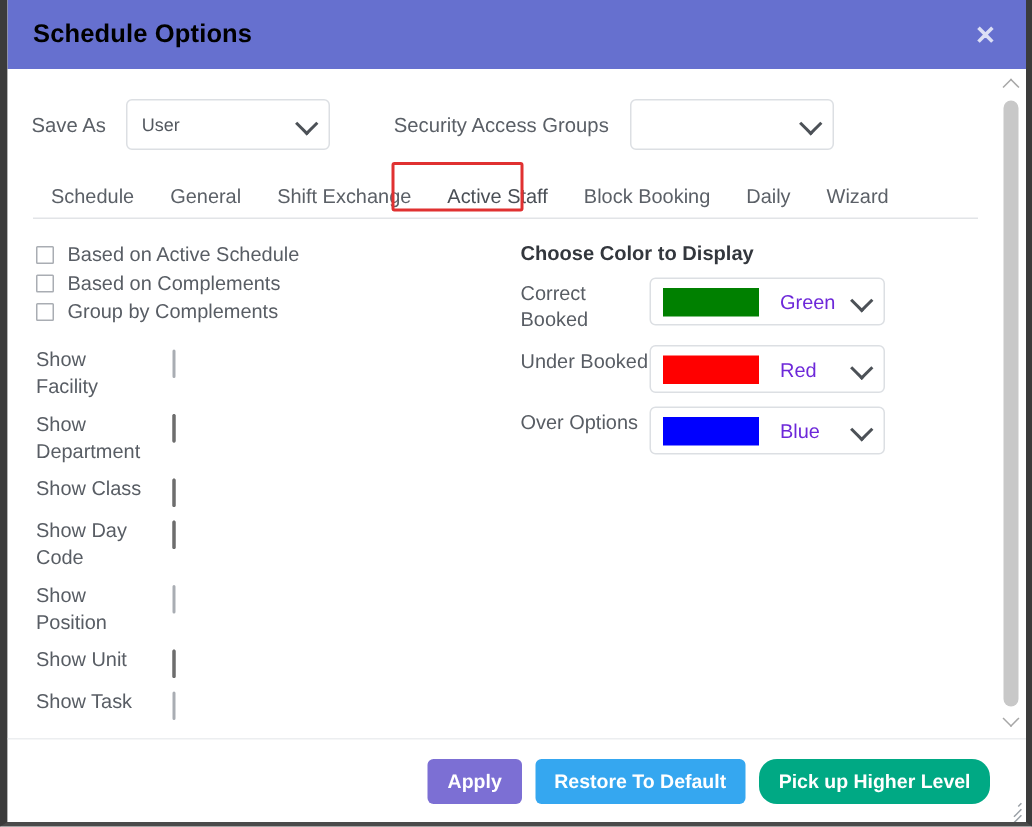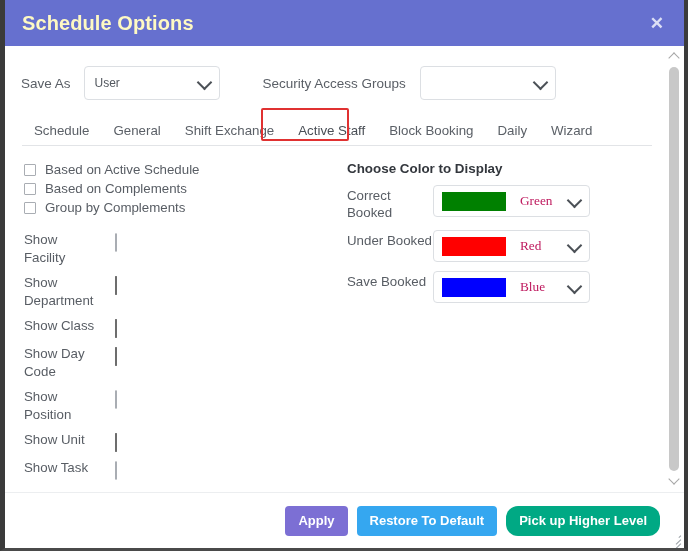--- a/index.html
+++ b/index.html
@@ -35,22 +35,22 @@
     position: relative;
     height: 46px;
     background: #6670cf;
     display: flex;
     align-items: center;
     justify-content: space-between;
     padding: 0 14px 0 17px;
     box-sizing: border-box;
   }
   #title-text {
-    color: #fef9c3;
-    font-size: 20px;
+    color: #000000;
+    font-size: 17px;
     font-weight: bold;
     letter-spacing: 0.1px;
   }
   #close-btn {
     color: #dcdff5;
     font-size: 17px;
     font-weight: bold;
     line-height: 1;
     cursor: pointer;
     padding: 4px 6px;
@@ -253,23 +253,22 @@
     user-select: none;
   }
   .swatch {
     width: 64px;
     height: 19px;
     margin-left: 8px;
     flex: none;
   }
   .color-name {
     font-size: 13.3px;
-    color: #be185d;
+    color: #6d28d9;
     margin-left: 14px;
-    font-family: Liberation Serif, serif;
   }
 
   
   #scrollbar {
     position: absolute;
     right: 2px;
     top: 0;
     bottom: 0;
     width: 16px;
     background: #ffffff;
@@ -466,21 +465,21 @@
           <div class="color-row">
             <span class="color-label">Under Booked</span>
             <div class="color-select">
               <span class="swatch" style="background: rgb(255, 0, 0);"></span>
               <span class="color-name">Red</span>
               <span class="chev"></span>
             </div>
           </div>
 
           <div class="color-row">
-            <span class="color-label">Save Booked</span>
+            <span class="color-label">Over Options</span>
             <div class="color-select">
               <span class="swatch" style="background: rgb(0, 0, 255);"></span>
               <span class="color-name">Blue</span>
               <span class="chev"></span>
             </div>
           </div>
         </div>
 
       </div>
     </div>

